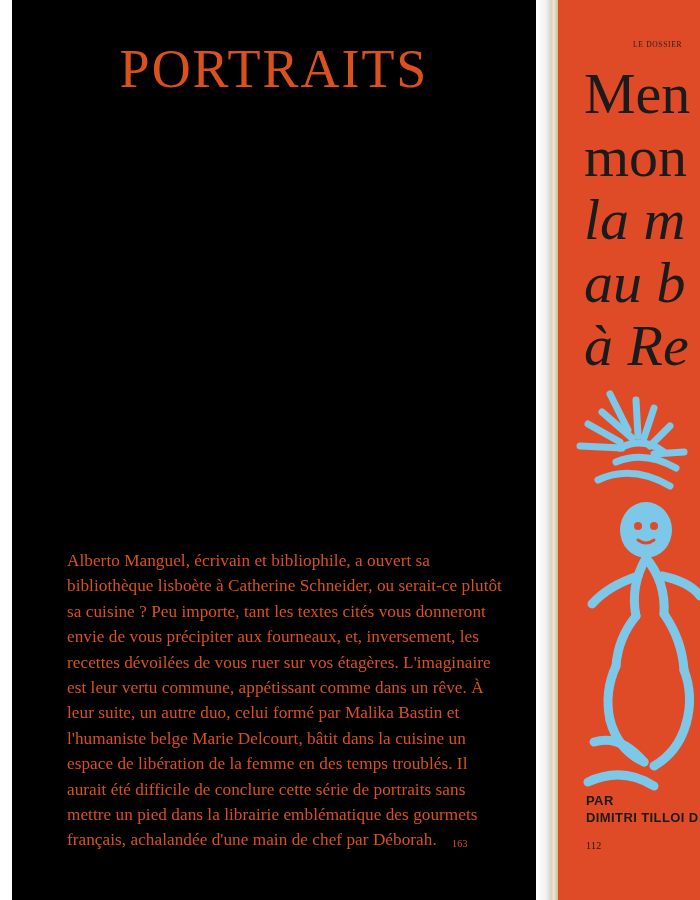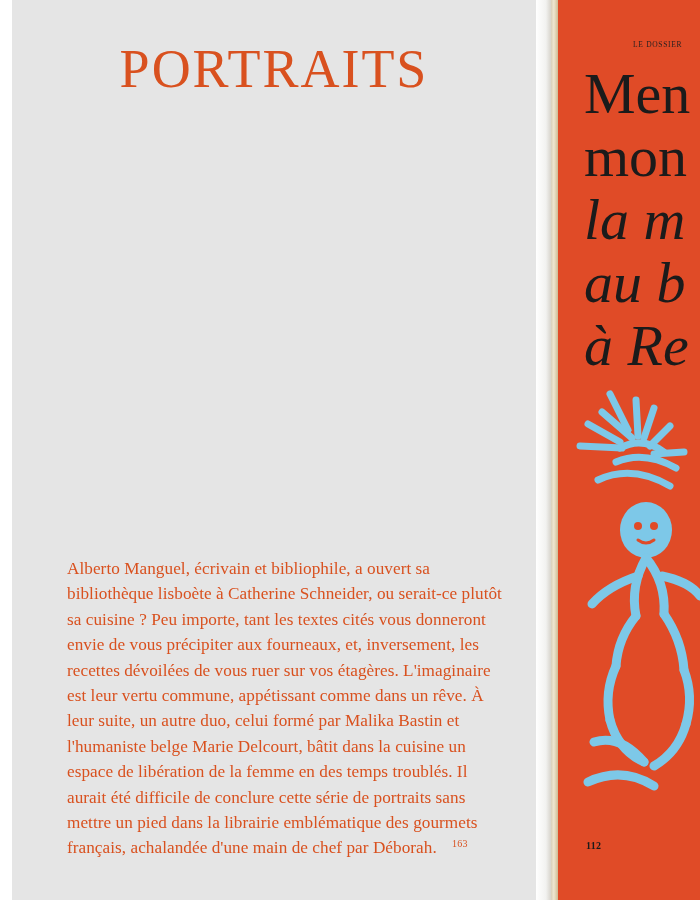--- a/index.html
+++ b/index.html
@@ -21,21 +21,21 @@
     background: #ffffff;
   }
 
   
   #left-page {
     position: absolute;
     left: 12px;
     top: 0;
     width: 524px;
     height: 900px;
-    background: #e5e5e5;
+    background: #000000;
     overflow: hidden;
   }
 
   #left-title {
     position: absolute;
     left: 0;
     top: 40px;
     width: 524px;
     text-align: center;
     color: #d9511f;
@@ -54,21 +54,20 @@
     position: absolute;
     left: 55px;
     top: 548px;
     width: 435px;
     color: #d9511f;
     font-family: "Liberation Serif", serif;
     font-size: 17.2px;
     line-height: 25.4px;
     letter-spacing: 0.05px;
     text-align: left;
-    margin-top: 8px;
   }
   #left-body .p {
     margin: 0;
   }
 
   #left-folio {
     position: absolute;
     left: 440px;
     top: 838px;
     width: 50px;
@@ -162,21 +161,20 @@
   }
 
   #right-folio {
     position: absolute;
     left: 28px;
     top: 840px;
     color: #1b1b1b;
     font-family: "Liberation Serif", serif;
     font-size: 10px;
     letter-spacing: 0.3px;
-    font-weight: bold;
   }
 </style>
 </head>
 <body>
 
 <div id="spread">
 
   <div id="left-page">
 
     <div id="left-title">
@@ -245,17 +243,21 @@
         <g fill="#e04b27" stroke="none">
           <ellipse cx="80" cy="136" rx="4" ry="4"></ellipse>
           <ellipse cx="96" cy="136" rx="4" ry="4"></ellipse>
         </g>
         <g stroke="#e04b27" fill="none" stroke-width="3" stroke-linecap="round">
           <path d="M80 150 Q88 156 96 150"></path>
         </g>
       </svg>
     </div>
 
+    <div id="right-byline">
+      <span class="by-line">PAR</span>
+      <span class="by-line">DIMITRI TILLOI D</span>
+    </div>
 
     <div id="right-folio">112</div>
   </div>
 
 </div>
 
 </body></html>

